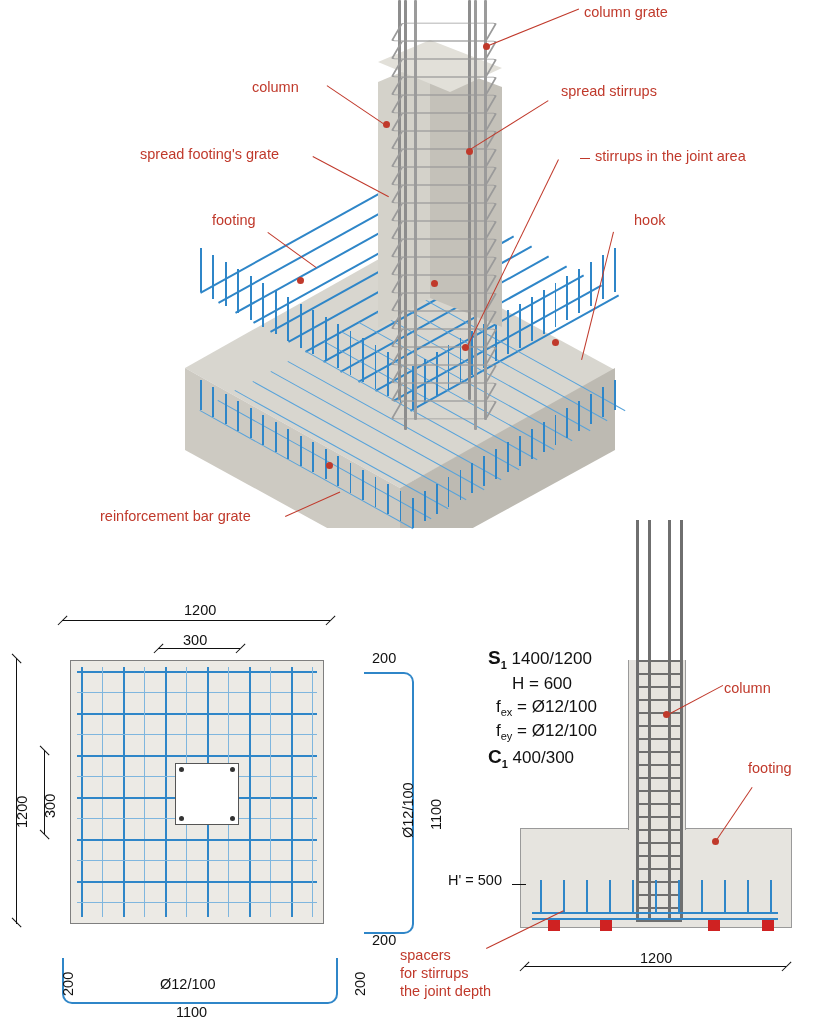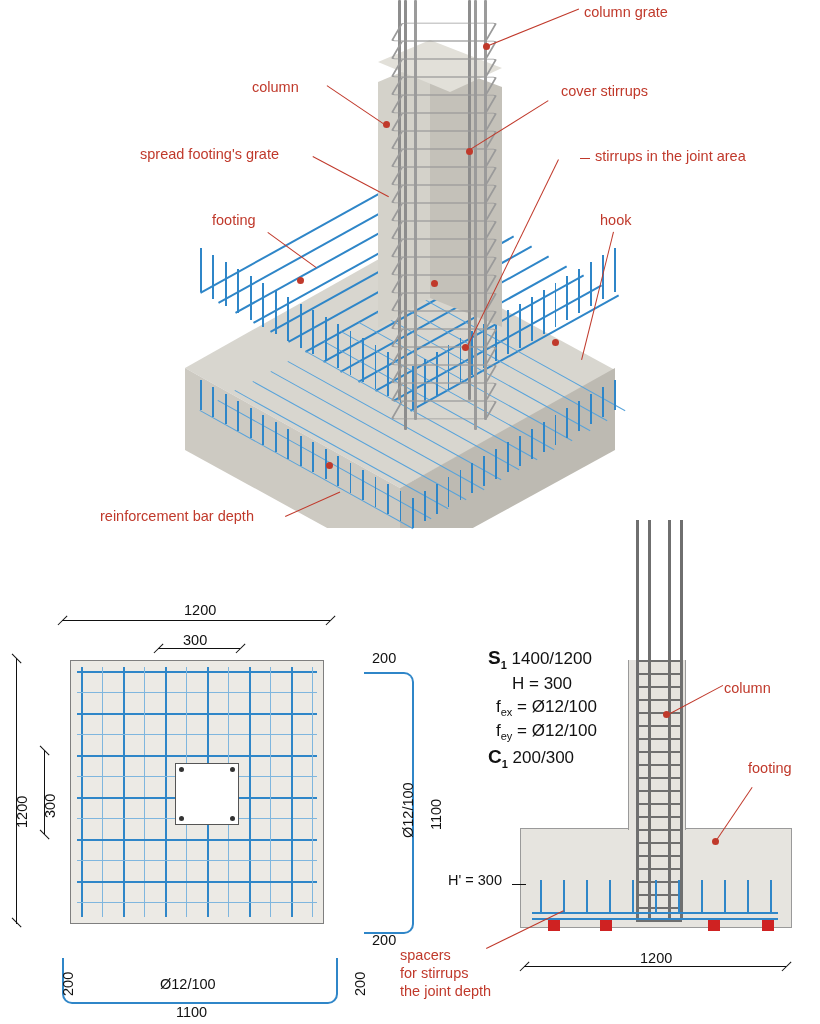--- a/index.html
+++ b/index.html
@@ -234,40 +234,40 @@
     <div class="dot" style="left:483px;top:43px;"></div>
     <div class="leader" style="left:486px;top:46px;width:100px;transform:rotate(-22deg);"></div>
     <div class="lbl" style="left:584px;top:4px;">column grate</div>
 
     <div class="dot" style="left:383px;top:121px;"></div>
     <div class="leader" style="left:383px;top:124px;width:68px;transform:rotate(-146deg);"></div>
     <div class="lbl" style="left:252px;top:79px;">column</div>
 
     <div class="dot" style="left:466px;top:148px;"></div>
     <div class="leader" style="left:470px;top:149px;width:92px;transform:rotate(-32deg);"></div>
-    <div class="lbl" style="left:561px;top:83px;">cover stirrups</div>
+    <div class="lbl" style="left:561px;top:83px;">spread stirrups</div>
 
     <div class="lbl" style="left:140px;top:146px;">spread footing's grate</div>
     <div class="leader" style="left:313px;top:156px;width:86px;transform:rotate(28deg);"></div>
 
     <div class="lbl" style="left:595px;top:148px;">stirrups in the joint area</div>
     <div class="leader" style="left:580px;top:158px;width:10px;transform:rotate(0deg);"></div>
     <div class="leader" style="left:466px;top:348px;width:210px;transform:rotate(-64deg);"></div>
     <div class="dot" style="left:462px;top:344px;"></div>
 
     <div class="lbl" style="left:212px;top:212px;">footing</div>
     <div class="leader" style="left:268px;top:232px;width:60px;transform:rotate(36deg);"></div>
     <div class="dot" style="left:297px;top:277px;"></div>
     <div class="leader" style="left:300px;top:280px;width:1px;height:1px;"></div>
 
-    <div class="lbl" style="left:600px;top:212px;">hook</div>
+    <div class="lbl" style="left:634px;top:212px;">hook</div>
     <div class="leader" style="left:614px;top:232px;width:132px;transform:rotate(104deg);"></div>
     <div class="dot" style="left:552px;top:339px;"></div>
 
-    <div class="lbl" style="left:100px;top:508px;">reinforcement bar depth</div>
+    <div class="lbl" style="left:100px;top:508px;">reinforcement bar grate</div>
     <div class="leader" style="left:285px;top:516px;width:60px;transform:rotate(-24deg);"></div>
     <div class="dot" style="left:326px;top:462px;"></div>
 
     <div class="dot" style="left:431px;top:280px;"></div>
   </div>
 
   <div>
     <div class="plan">
       <div id="plan-grid">
           <div class="plan-v" style="left: 10px;"></div>
@@ -339,35 +339,35 @@
     <div class="arrowtext" style="left:160px;top:976px;">Ø12/100</div>
     <div class="arrowtext" style="left:176px;top:1004px;">1100</div>
   </div>
 
   <div class="notes">
     <div class="title-line">
       <span class="s1">S</span><span class="s1"><sub>1</sub></span>
       <span>1400/1200</span>
     </div>
     <div class="title-line" style="padding-left:24px;">
-      <span>H = 300</span>
+      <span>H = 600</span>
     </div>
     <div class="title-line" style="padding-left:8px;">
       <span>f</span><sub>ex</sub>
       <span>=</span>
       <span>Ø12/100</span>
     </div>
     <div class="title-line" style="padding-left:8px;">
       <span>f</span><sub>ey</sub>
       <span>=</span>
       <span>Ø12/100</span>
     </div>
     <div class="title-line">
       <span class="s1">C</span><span class="s1"><sub>1</sub></span>
-      <span>200/300</span>
+      <span>400/300</span>
     </div>
   </div>
 
   <div>
     <div class="sec-foot"></div>
     <div class="sec-neck"></div>
     <div id="section-bars">
         <div class="sec-vbar" style="left: 636px; top: 520px; height: 400px;"></div>
         <div class="sec-vbar" style="left: 648px; top: 520px; height: 400px;"></div>
         <div class="sec-vbar" style="left: 668px; top: 520px; height: 400px;"></div>
@@ -413,21 +413,21 @@
       </div>
 
     <div class="lbl" style="left:724px;top:680px;">column</div>
     <div class="leader" style="left:668px;top:714px;width:62px;transform:rotate(-28deg);"></div>
     <div class="dot" style="left:663px;top:711px;"></div>
 
     <div class="lbl" style="left:748px;top:760px;">footing</div>
     <div class="leader" style="left:716px;top:840px;width:64px;transform:rotate(-56deg);"></div>
     <div class="dot" style="left:712px;top:838px;"></div>
 
-    <div class="arrowtext" style="left:448px;top:872px;">H' = 300</div>
+    <div class="arrowtext" style="left:448px;top:872px;">H' = 500</div>
     <div class="dimline" style="left:512px;top:884px;width:14px;height:1.2px;"></div>
 
     <div class="dimline" style="left:524px;top:966px;width:262px;height:1.2px;"></div>
     <div class="tick" style="left:524px;top:960px;"></div>
     <div class="tick" style="left:786px;top:960px;"></div>
     <div class="arrowtext" style="left:640px;top:950px;">1200</div>
 
     <div class="lbl" style="left:400px;top:946px;line-height:1.25;">
       <div>spacers</div>
       <div>for stirrups</div>

